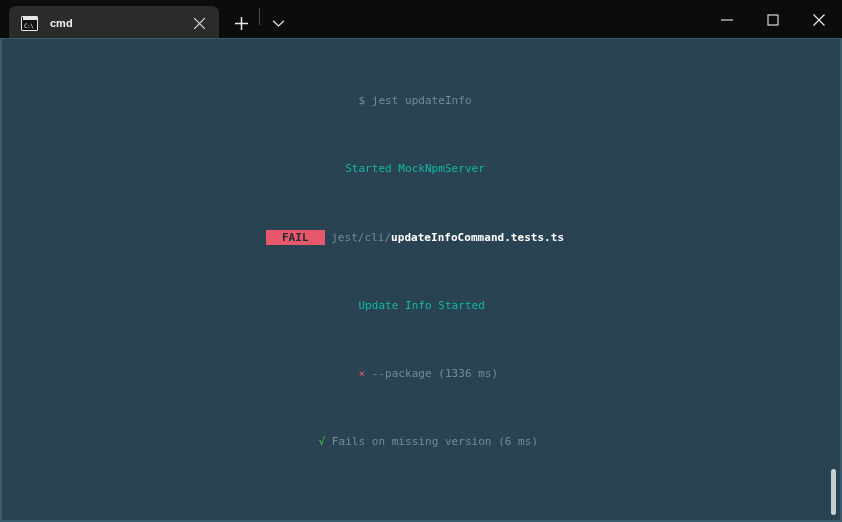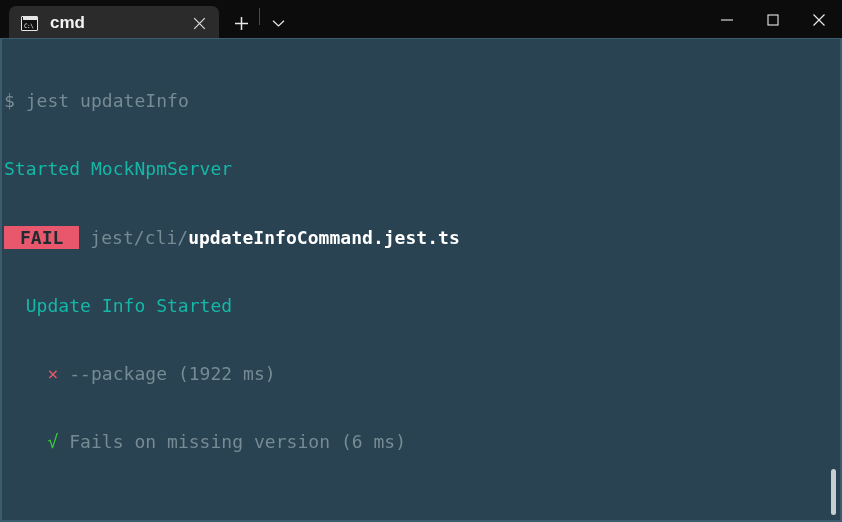--- a/index.html
+++ b/index.html
@@ -71,21 +71,21 @@
     font-family: "DejaVu Sans Mono", monospace;
     font-size: 6px;
     line-height: 6px;
     color: #e6e6e6;
     letter-spacing: -0.5px;
   }
   .tab-title {
     flex: 1 1 auto;
     color: #f2f2f2;
     font-family: "Liberation Sans", sans-serif;
-    font-size: 17px;
+    font-size: 11px;
     font-weight: 700;
     white-space: nowrap;
     overflow: hidden;
   }
   .tab-close {
     width: 28px;
     height: 28px;
     display: flex;
     align-items: center;
     justify-content: center;
@@ -162,25 +162,26 @@
     background: #3a5c6c;
   }
 
   .screen {
     position: absolute;
     left: 4px;
     top: 3px;
     right: 16px;
     bottom: 0;
     font-family: "DejaVu Sans Mono", monospace;
-    font-size: 18px;
+    font-size: 11px;
     line-height: 17.05px;
     letter-spacing: 0.03px;
     white-space: pre;
     color: #c9d1d3;
+    text-align: center;
   }
   .ln { height: 17.05px; white-space: pre; }
 
   
   .c-dim      { color: #8fa3ab; }
   .c-white    { color: #14b8a6; }
   .c-bold     { color: #ffffff; font-weight: 700; }
   .c-red      { color: #e8576c; }
   .c-green    { color: #3cc93c; }
   .c-muted    { color: #768b93; }
@@ -272,25 +273,25 @@
     <div class="term-edge-left"></div>
     <div class="term-edge-right"></div>
     <div class="term-edge-bottom"></div>
 
     <div class="screen">
 
       <div class="ln"><span class="c-muted">$</span><span class="c-muted"> </span><span class="c-muted">jest updateInfo</span></div>
 
       <div class="ln"><span class="c-white">Started MockNpmServer</span></div>
 
-      <div class="ln"><span class="badge-fail">FAIL</span><span class="c-muted"> jest/cli/</span><span class="c-bold">updateInfoCommand.jest.ts</span></div>
+      <div class="ln"><span class="badge-fail">FAIL</span><span class="c-muted"> jest/cli/</span><span class="c-bold">updateInfoCommand.tests.ts</span></div>
 
       <div class="ln"><span class="c-white">  Update Info Started</span></div>
 
-      <div class="ln"><span class="c-dim">    </span><span class="c-red">×</span><span class="c-muted"> --package (1922 ms)</span></div>
+      <div class="ln"><span class="c-dim">    </span><span class="c-red">×</span><span class="c-muted"> --package (1336 ms)</span></div>
 
       <div class="ln"><span class="c-dim">    </span><span class="c-green">√</span><span class="c-muted"> Fails on missing version (6 ms)</span></div>
 
       <div class="ln"> </div>
       
 
       
 
       
       

